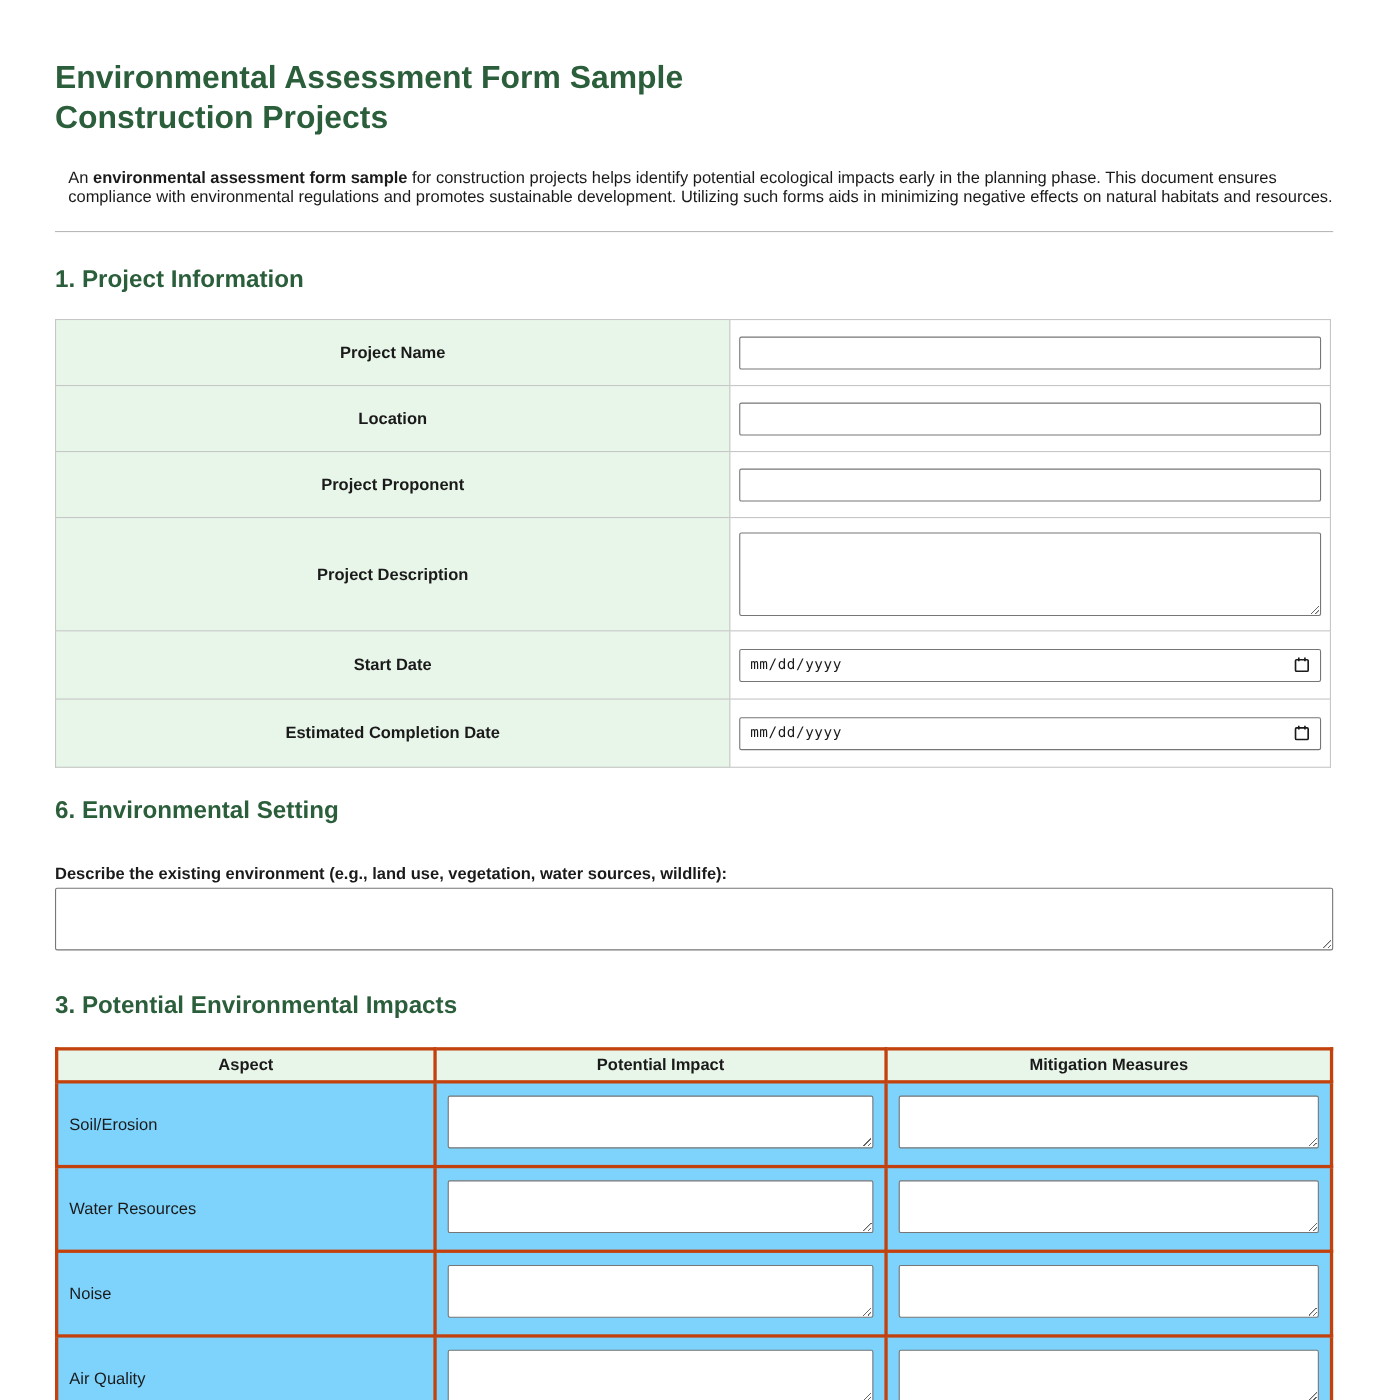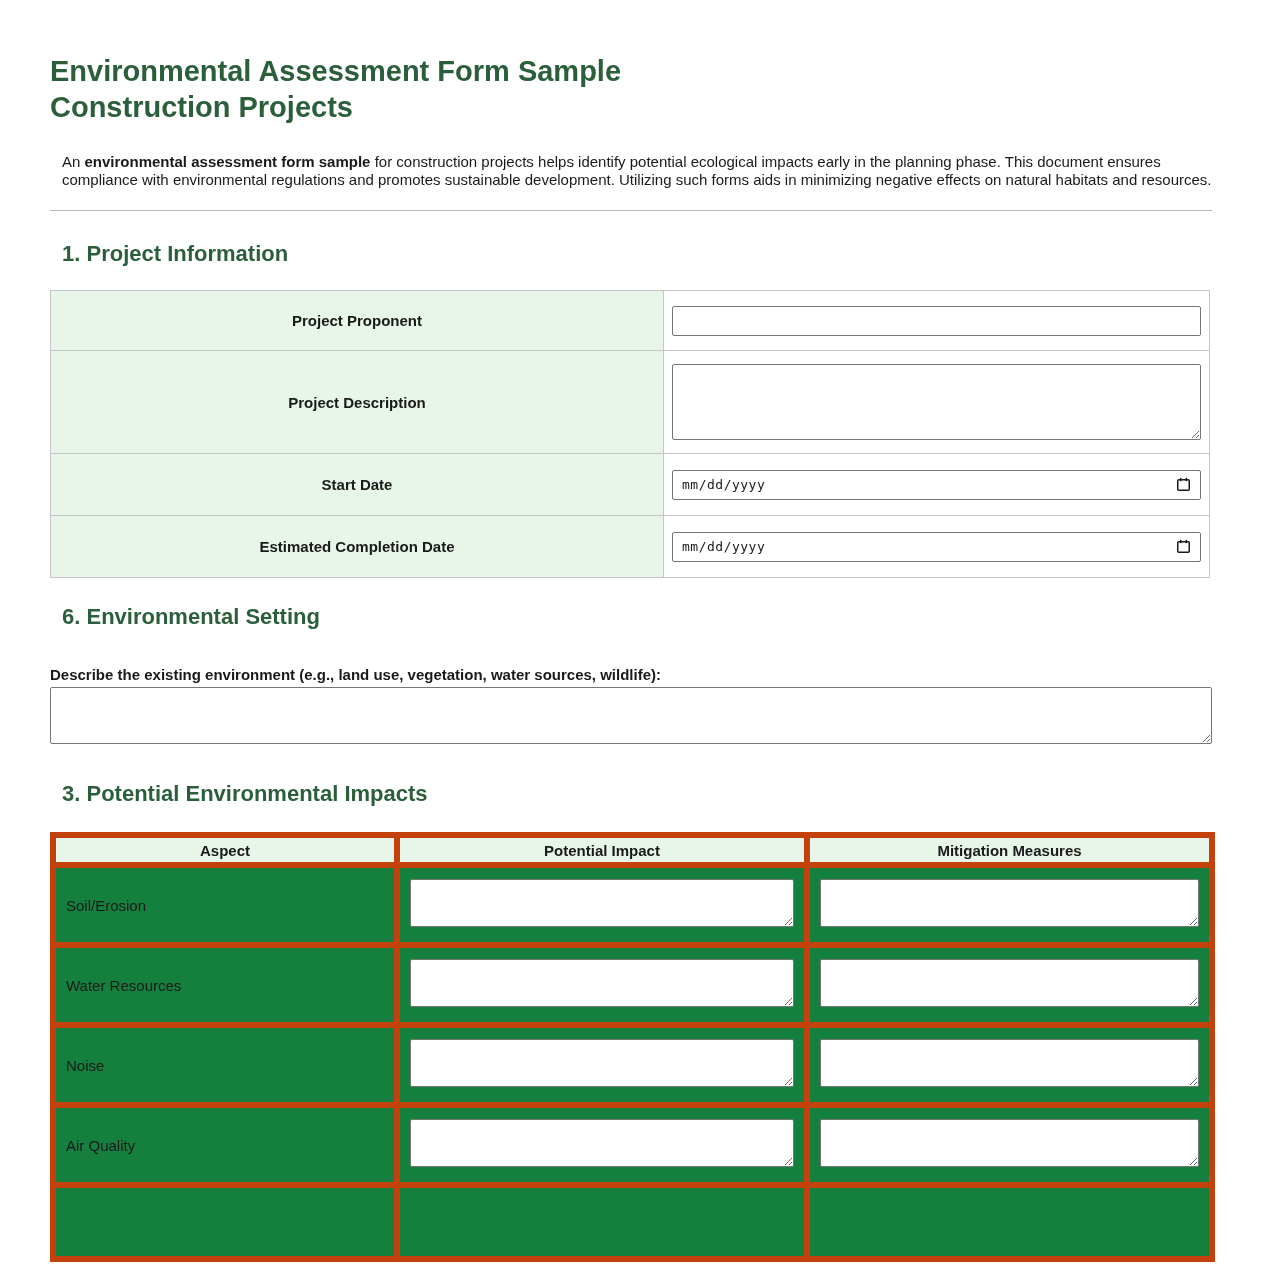--- a/index.html
+++ b/index.html
@@ -15,21 +15,21 @@
     margin: 53px 0 0 0;
     font-size: 29px; line-height: 36px; font-weight: 700;
     color: #2b5e3a;
   }
   p.intro { margin: 28px 0 0 12px; font-size: 15px; line-height: 17.6px; }
   p.intro strong { font-weight: 700; }
   hr.divider { border: 0; border-top: 1px solid #b8b8b8; margin: 22px 0 0 0; }
 
   h2.section-heading {
     font-size: 22px; line-height: 26px; font-weight: 700;
-    color: #2b5e3a; margin: 12px;
+    color: #2b5e3a; margin: 0;
   }
   h2.s1 { margin-top: 30px; }
   h2.s2 { margin-top: 26px; }
   h2.s3 { margin-top: 37px; }
 
   
   table.info-table { border-collapse: collapse; width: 1159px; margin-top: 23px; table-layout: fixed; }
   table.info-table td { border: 1px solid #c6c6c6; }
   .info-table .label-cell {
     background: #e8f5e9; text-align: center; font-weight: 700; font-size: 15px;
@@ -67,26 +67,26 @@
   p.prompt { margin: 36px 0 3px 0; font-size: 15px; font-weight: 700; line-height: 18px; }
   textarea.wide-ta {
     display: block; width: 1162px; height: 57px;
     border: 1px solid #767676; border-radius: 2px; resize: both;
     font-family: "Liberation Sans", sans-serif; font-size: 14px;
     padding: 2px 4px; background: #fff;
   }
 
   
   table.impact-table { border-collapse: collapse; width: 1159px; margin-top: 25px; table-layout: fixed; }
-  .impact-table th, .impact-table td { border: 6px solid #c2410c; }
+  .impact-table th, .impact-table td { border: 3px solid #c2410c; }
   .impact-table th {
     background: #e8f5e9; height: 30px;
     font-size: 15px; font-weight: 700; text-align: center;
   }
-  .impact-table td { height: 74px; background: #15803d; }
+  .impact-table td { height: 74px; background: #7dd3fc; }
   .impact-table td.aspect-cell { font-size: 15px; padding-left: 10px; vertical-align: middle; }
   .impact-table td.ta-cell { padding: 11px 10px 15px 10px; vertical-align: top; }
   textarea.cell-ta {
     display: block; width: 100%; height: 48px;
     border: 1px solid #767676; border-radius: 2px; resize: both;
     font-family: "Liberation Sans", sans-serif; font-size: 14px;
     padding: 2px 4px; background: #fff;
   }
 </style>
 </head>
@@ -101,20 +101,32 @@
   <hr class="divider">
 
   <h2 class="section-heading s1">1. Project Information</h2>
 
   <table class="info-table">
     <colgroup>
         <col style="width:613px">
         <col style="width:546px">
       </colgroup>
     <tbody>
+      <tr class="h60">
+        <td class="label-cell">Project Name</td>
+        <td class="field-cell">
+          <input type="text" class="ti" style="">
+        </td>
+      </tr>
+      <tr class="h60">
+        <td class="label-cell">Location</td>
+        <td class="field-cell">
+          <input type="text" class="ti" style="">
+        </td>
+      </tr>
       <tr class="h60">
         <td class="label-cell">Project Proponent</td>
         <td class="field-cell">
           <input type="text" class="ti" style="">
         </td>
       </tr>
       <tr class="h103">
         <td class="label-cell">Project Description</td>
         <td class="field-cell">
           <textarea class="desc-ta" style=""></textarea>

